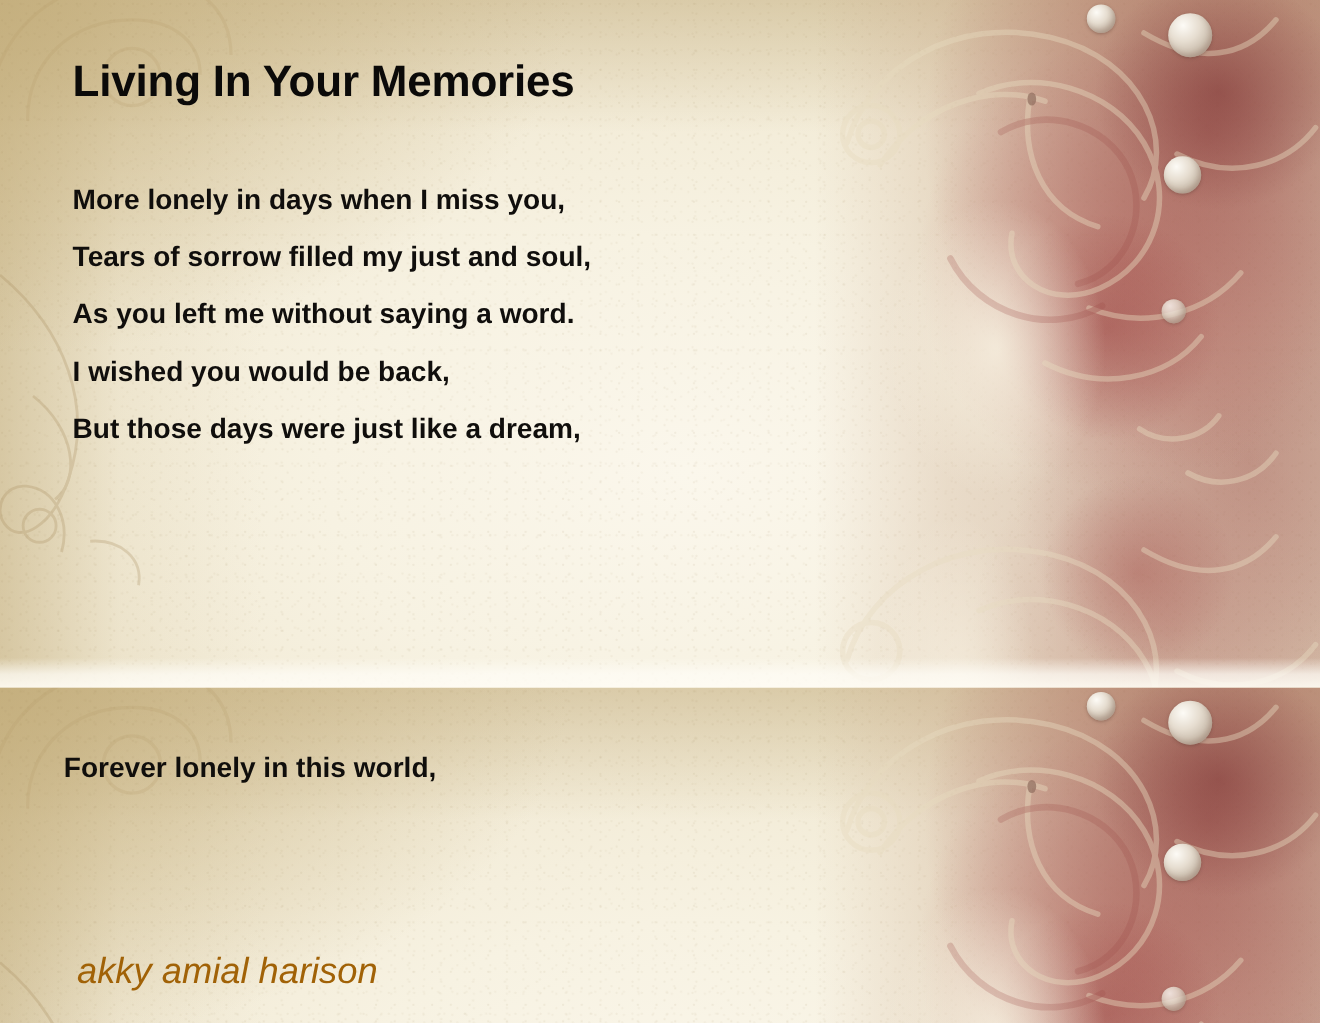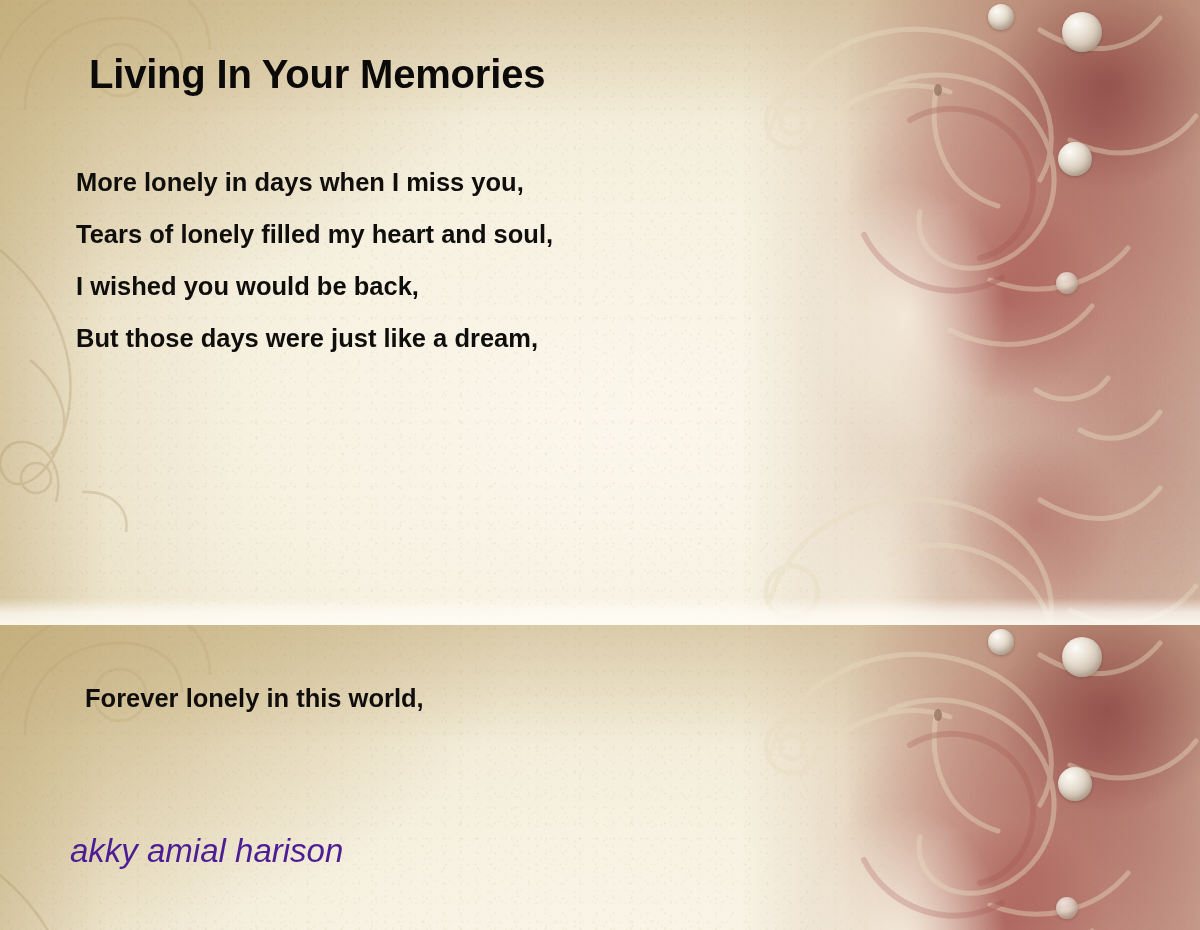--- a/index.html
+++ b/index.html
@@ -127,48 +127,47 @@
   #text-layer { position: absolute; inset: 0; }
 
   #poem-title {
     position: absolute;
     left: 66px; top: 52px;
     font-size: 40px;
     font-weight: bold;
     color: #0b0a09;
     letter-spacing: -.2px;
     white-space: nowrap;
-    margin-left: 23px;
   }
 
   #stanza-one {
     position: absolute;
-    left: 76px; top: 156px;
+    left: 66px; top: 156px;
     width: 780px;
   }
   #stanza-two {
     position: absolute;
-    left: 85px; top: 672px;
+    left: 58px; top: 672px;
     width: 700px;
   }
   .poem-line {
     font-size: 25.5px;
     font-weight: bold;
     color: #100e0c;
     line-height: 52px;
     white-space: nowrap;
   }
 
   #poem-author {
     position: absolute;
-    left: 70px; top: 832px;
+    left: 70px; top: 864px;
     font-size: 33px;
     font-style: italic;
     font-weight: normal;
-    color: #4c1d95;
+    color: #a16207;
     white-space: nowrap;
   }
 </style>
 </head>
 <body>
 
 <div id="poem-card">
 
   <div class="panel" id="panel-top">
     <div class="art">
@@ -300,21 +299,22 @@
     <span class="pearl" style="left:1056px; top:897px; width:22px; height:22px; opacity:.8;"></span>
   </div>
 
   <div class="seam-light"></div>
 
   <div id="text-layer">
     <h1 id="poem-title">Living In Your Memories</h1>
 
     <div id="stanza-one">
       <div class="poem-line">More lonely in days when I miss you,</div>
-      <div class="poem-line">Tears of lonely filled my heart and soul,</div>
+      <div class="poem-line">Tears of sorrow filled my just and soul,</div>
+      <div class="poem-line">As you left me without saying a word.</div>
       <div class="poem-line">I wished you would be back,</div>
       <div class="poem-line">But those days were just like a dream,</div>
     </div>
 
     <div id="stanza-two">
       <div class="poem-line">Forever lonely in this world,</div>
     </div>
 
     <div id="poem-author">akky amial harison</div>
   </div>

